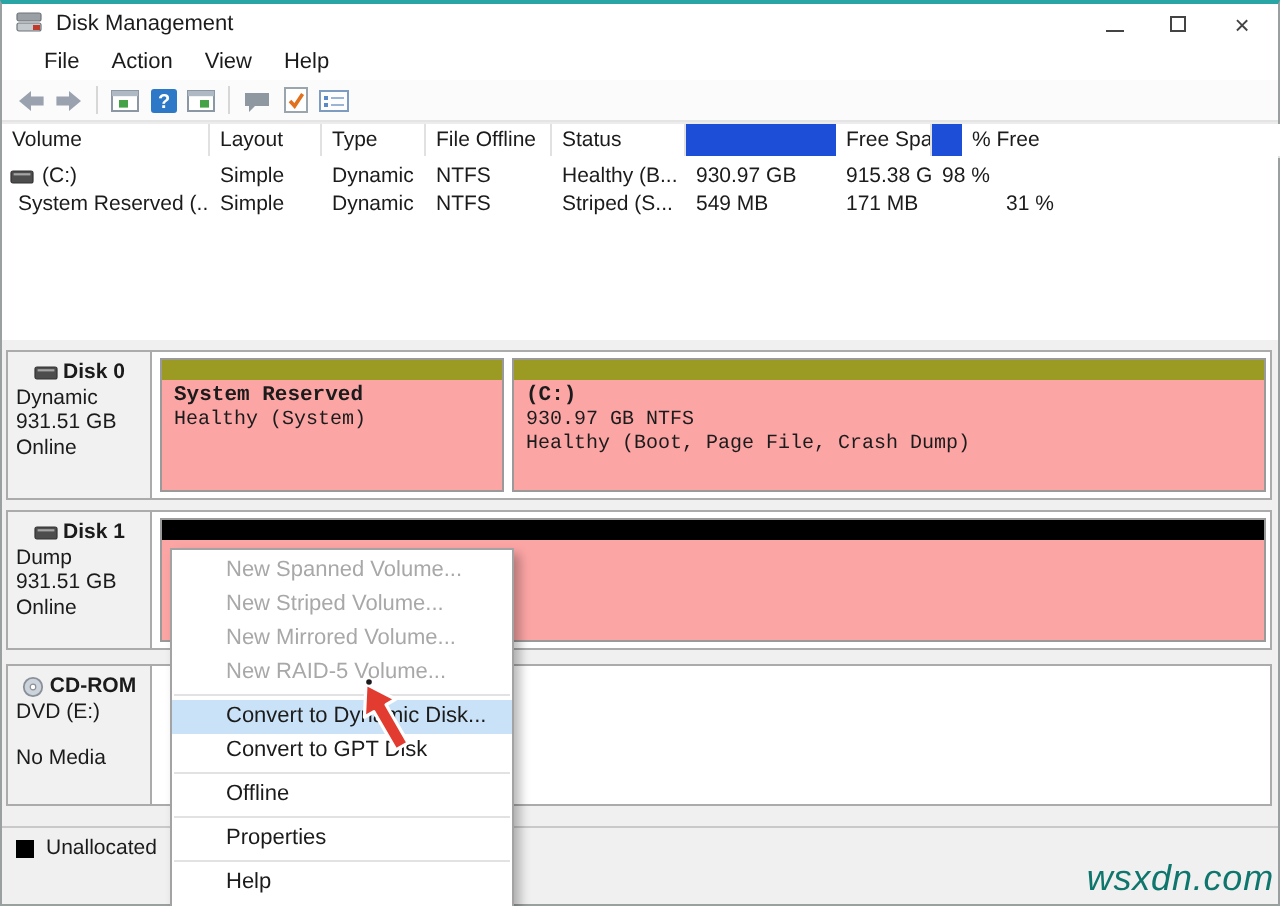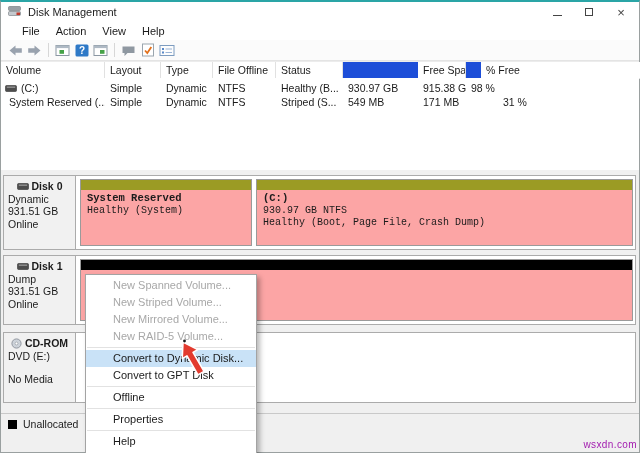--- a/index.html
+++ b/index.html
@@ -69,21 +69,21 @@
   .cmenu { position:absolute; left:62px; top:272px; width:172px; height:180px;
     background:#fff; border:1px solid #a3a3a3; box-shadow:3px 3px 5px rgba(0,0,0,.28);
     z-index:10; padding-top:2px; font-size:11px;margin-left:22px; }
   .mi { height:17px; line-height:17px; padding-left:27px; white-space:nowrap; color:#1b1b1b; }
   .mi.disabled { color:#a8a8a8; }
   .mi.hl { background:#c9e2f7; }
   .msep { height:1px; background:#e2e2e2; margin:2px 1px; }
   
   .cursor-arrow { position:absolute; left:168px; top:336px; z-index:20; }
   .watermark { position:absolute; right:2px; bottom:2px; z-index:30;
-    color:#a21caf; font-size:10px; letter-spacing:.4px; }
+    color:#0f766e; font-size:18px; letter-spacing:.4px;font-style:italic; }
 </style>
 </head>
 <body>
 
 <div id="win">
 
   <div class="titlebar">
     <span>
       <svg width="14" height="12" viewBox="0 0 14 12">
         <rect x="0.5" y="1.5" width="12" height="4" rx="1" fill="#9aa0a6" stroke="#6f757b" stroke-width="0.6"></rect>

